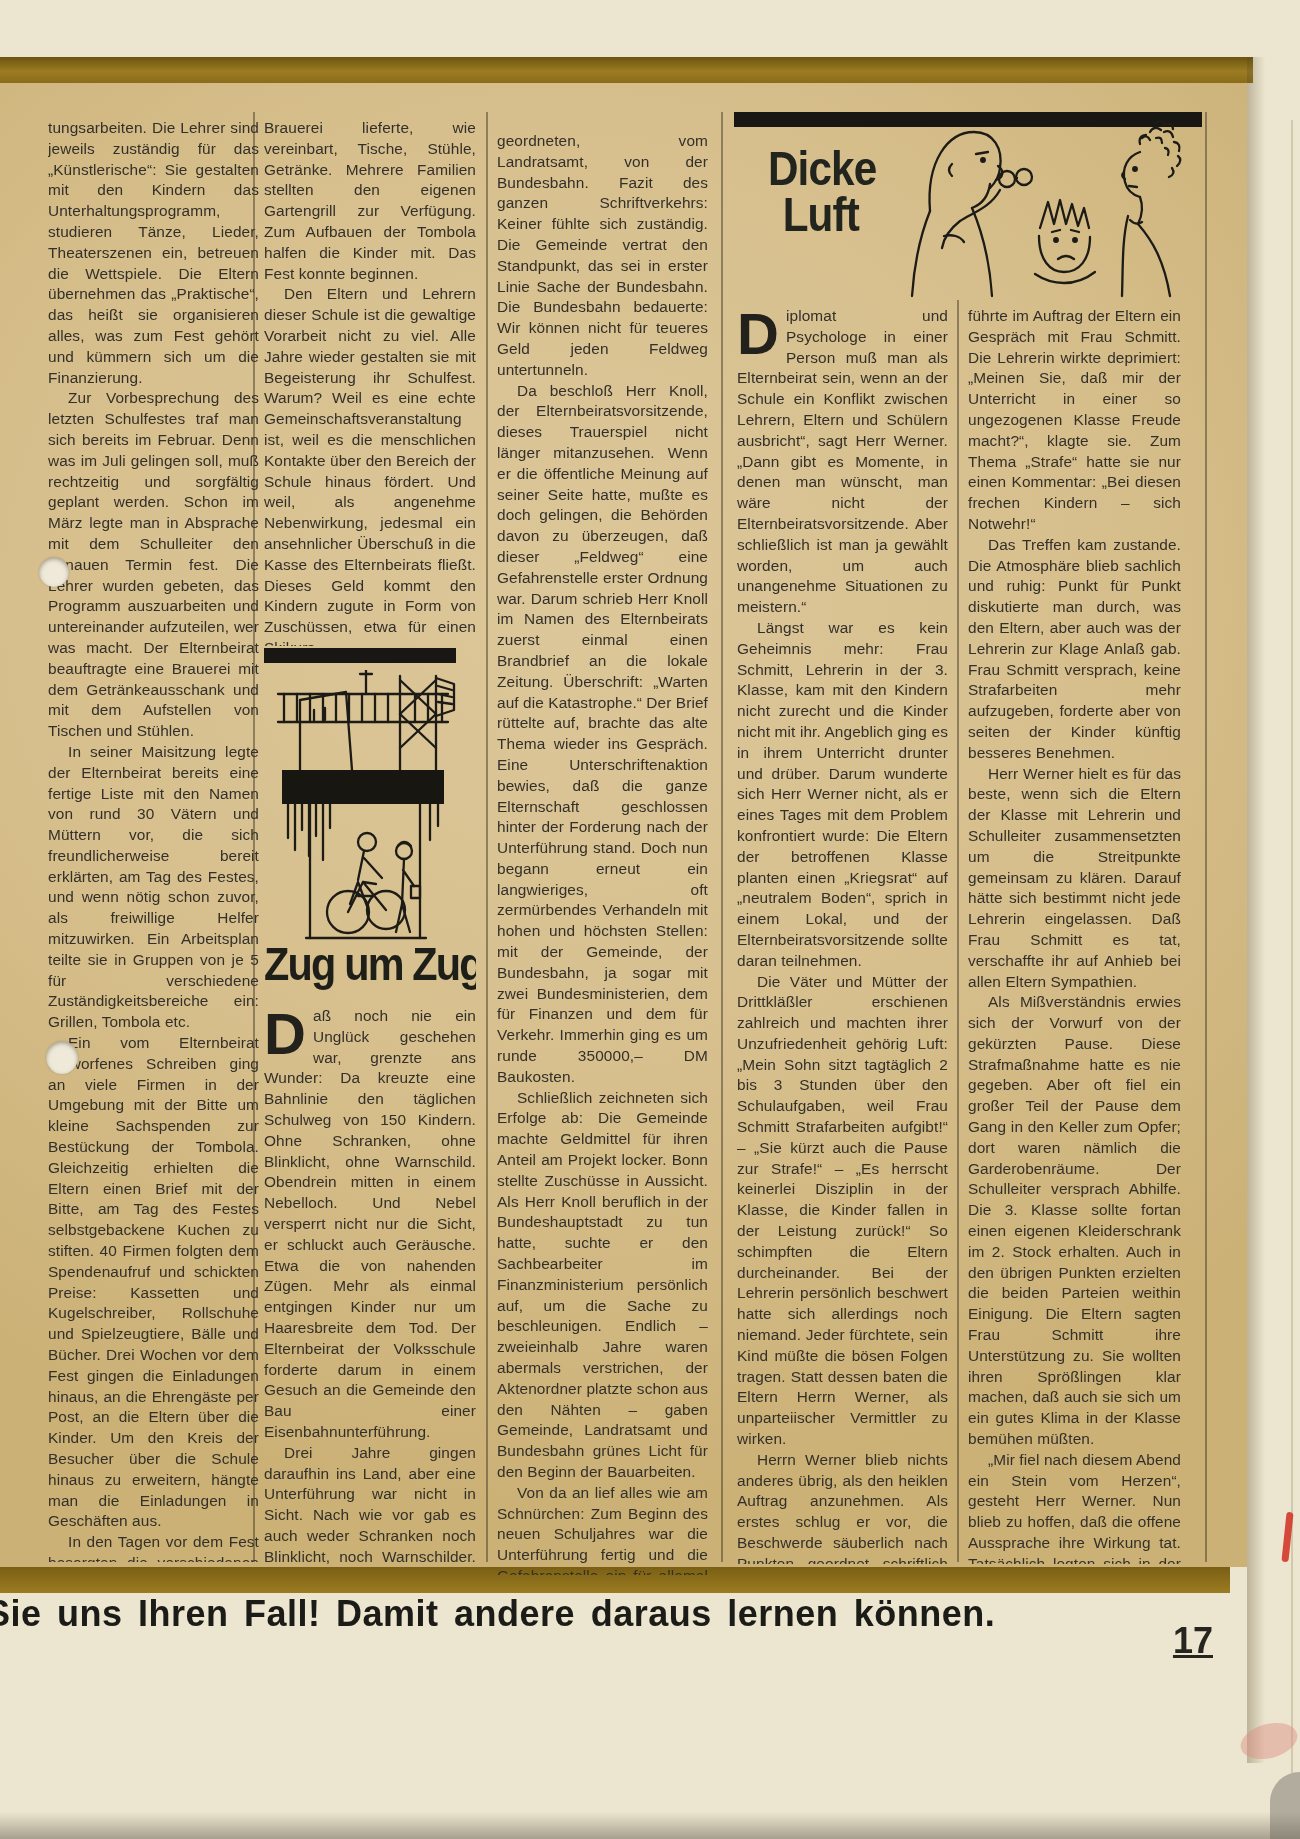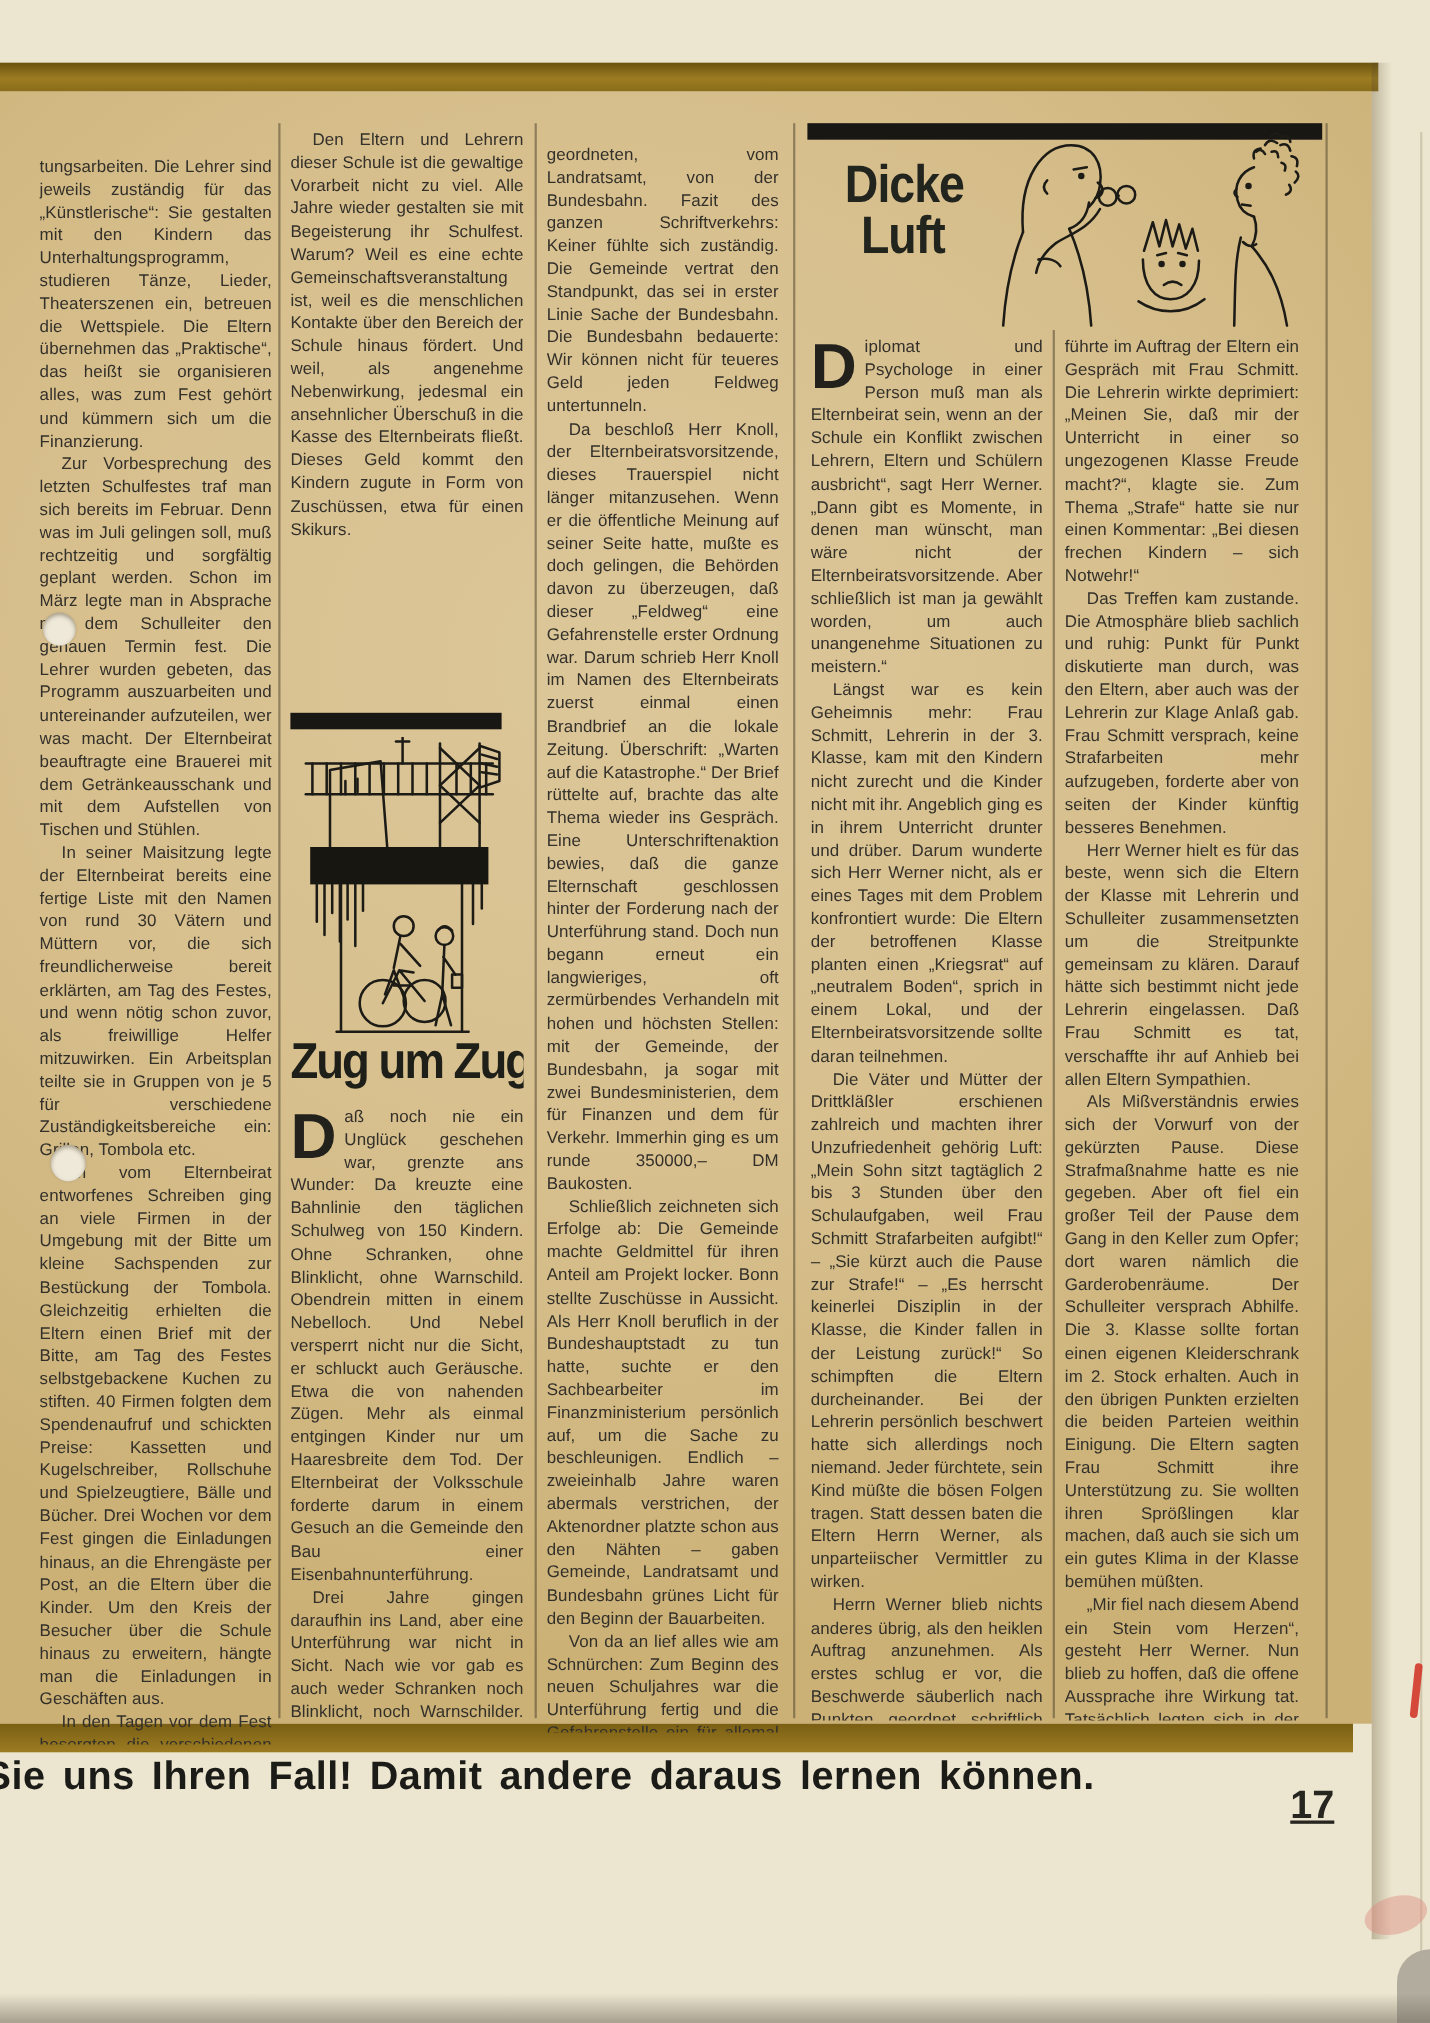--- a/index.html
+++ b/index.html
@@ -26,21 +26,21 @@
   .gray-corner{left:1270px;top:1772px;width:30px;height:67px;background:#b2ac9e;border-top-left-radius:34px;}
   .vrule{position:absolute;width:2px;background:rgba(70,60,40,.5);}
   
   .col{
     position:absolute;overflow:hidden;color:#33302a;
     font-size:15.4px;line-height:20.8px;letter-spacing:.1px;
     text-align:justify;hyphens:auto;-webkit-hyphens:auto;
   }
   .col p{margin:0;}
   .ind{text-indent:20px;}
-  #col1{left:36px;top:118px;width:211px;height:1444px;margin-top:24px;}
+  #col1{left:48px;top:118px;width:211px;height:1444px;}
   #col2{left:264px;top:118px;width:212px;height:1446px;}
   #col3{left:497px;top:131px;width:211px;height:1444px;}
   #col4{left:737px;top:306px;width:211px;height:1258px;}
   #col5{left:968px;top:306px;width:213px;height:1258px;}
   .c2top{position:absolute;top:0;left:0;right:0;height:528px;overflow:hidden;}
   .c2bar{position:absolute;top:530px;left:-2px;width:194px;height:15px;background:#181713;}
   .zug-art{position:absolute;top:552px;left:6px;}
   .zug-headline{
     position:absolute;top:836px;left:0;white-space:nowrap;
     font-size:46px;font-weight:bold;letter-spacing:-2px;color:#1e1f19;
@@ -91,20 +91,21 @@
   <div class="col" id="col1">
     <p>tungsarbeiten. Die Lehrer sind jeweils zuständig für das „Künstlerische“: Sie gestalten mit den Kindern das Unterhaltungsprogramm, studieren Tänze, Lieder, Theaterszenen ein, betreuen die Wettspiele. Die Eltern übernehmen das „Praktische“, das heißt sie organisieren alles, was zum Fest gehört und kümmern sich um die Finanzierung.</p>
     <p class="ind">Zur Vorbesprechung des letzten Schulfestes traf man sich bereits im Februar. Denn was im Juli gelingen soll, muß rechtzeitig und sorgfältig geplant werden. Schon im März legte man in Absprache mit dem Schulleiter den genauen Termin fest. Die Lehrer wurden gebeten, das Programm auszuarbeiten und untereinander aufzuteilen, wer was macht. Der Elternbeirat beauftragte eine Brauerei mit dem Getränkeausschank und mit dem Aufstellen von Tischen und Stühlen.</p>
     <p class="ind">In seiner Maisitzung legte der Elternbeirat bereits eine fertige Liste mit den Namen von rund 30 Vätern und Müttern vor, die sich freundlicherweise bereit erklärten, am Tag des Festes, und wenn nötig schon zuvor, als freiwillige Helfer mitzuwirken. Ein Arbeitsplan teilte sie in Gruppen von je 5 für verschiedene Zuständigkeitsbereiche ein: Grillen, Tombola etc.</p>
     <p class="ind">Ein vom Elternbeirat entworfenes Schreiben ging an viele Firmen in der Umgebung mit der Bitte um kleine Sachspenden zur Bestückung der Tombola. Gleichzeitig erhielten die Eltern einen Brief mit der Bitte, am Tag des Festes selbstgebackene Kuchen zu stiften. 40 Firmen folgten dem Spendenaufruf und schickten Preise: Kassetten und Kugelschreiber, Rollschuhe und Spielzeugtiere, Bälle und Bücher. Drei Wochen vor dem Fest gingen die Einladungen hinaus, an die Ehrengäste per Post, an die Eltern über die Kinder. Um den Kreis der Besucher über die Schule hinaus zu erweitern, hängte man die Einladungen in Geschäften aus.</p>
     <p class="ind">In den Tagen vor dem Fest besorgten die verschiedenen Arbeitsgruppen das Zubehör: Pappteller und Becher, Kaffee, Grillwaren. Die Kosten streckte die Elternbeiratskasse vor. Am Tag des Festes kamen als Folge des Elternrundbriefs 150 frische Kuchen an. Die</p>
   </div>
 
   <div class="col" id="col2">
     <div class="c2top">
+      <p>Brauerei lieferte, wie vereinbart, Tische, Stühle, Getränke. Mehrere Familien stellten den eigenen Gartengrill zur Verfügung. Zum Aufbauen der Tombola halfen die Kinder mit. Das Fest konnte beginnen.</p>
       <p class="ind">Den Eltern und Lehrern dieser Schule ist die gewaltige Vorarbeit nicht zu viel. Alle Jahre wieder gestalten sie mit Begeisterung ihr Schulfest. Warum? Weil es eine echte Gemeinschaftsveranstaltung ist, weil es die menschlichen Kontakte über den Bereich der Schule hinaus fördert. Und weil, als angenehme Nebenwirkung, jedesmal ein ansehnlicher Überschuß in die Kasse des Elternbeirats fließt. Dieses Geld kommt den Kindern zugute in Form von Zuschüssen, etwa für einen Skikurs.</p>
     </div>
     <div class="c2bar"></div>
 
     <svg class="zug-art" width="186" height="286" viewBox="0 0 186 286">
       <line class="ink" x1="96" y1="0" x2="96" y2="24"></line>
       <line class="ink" x1="90" y1="4" x2="102" y2="4"></line>
 
       <line class="ink" x1="8" y1="24" x2="178" y2="24"></line>
       <line class="ink" x1="8" y1="52" x2="178" y2="52"></line>

